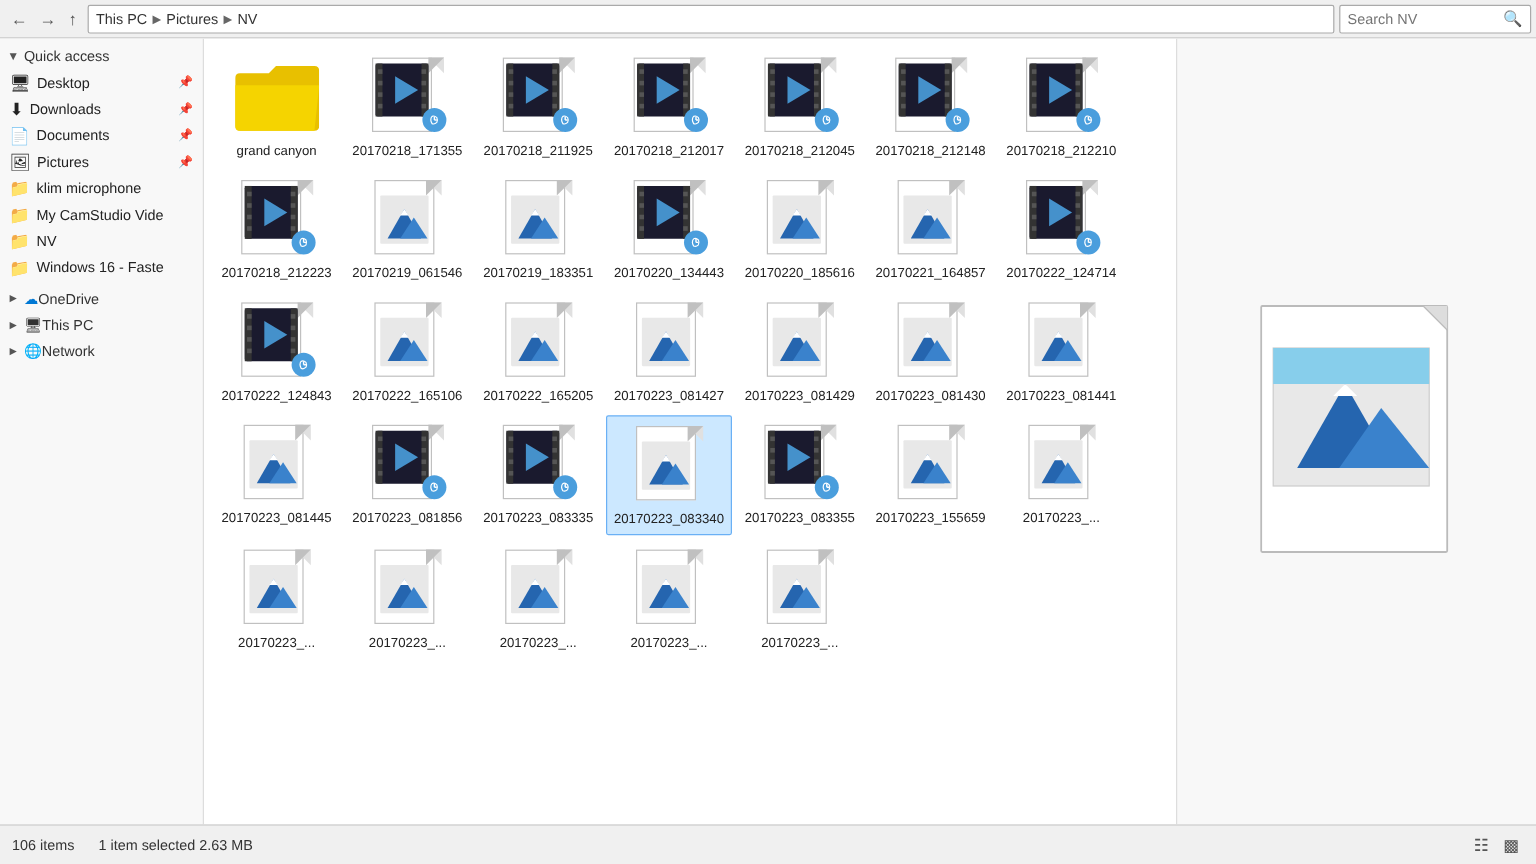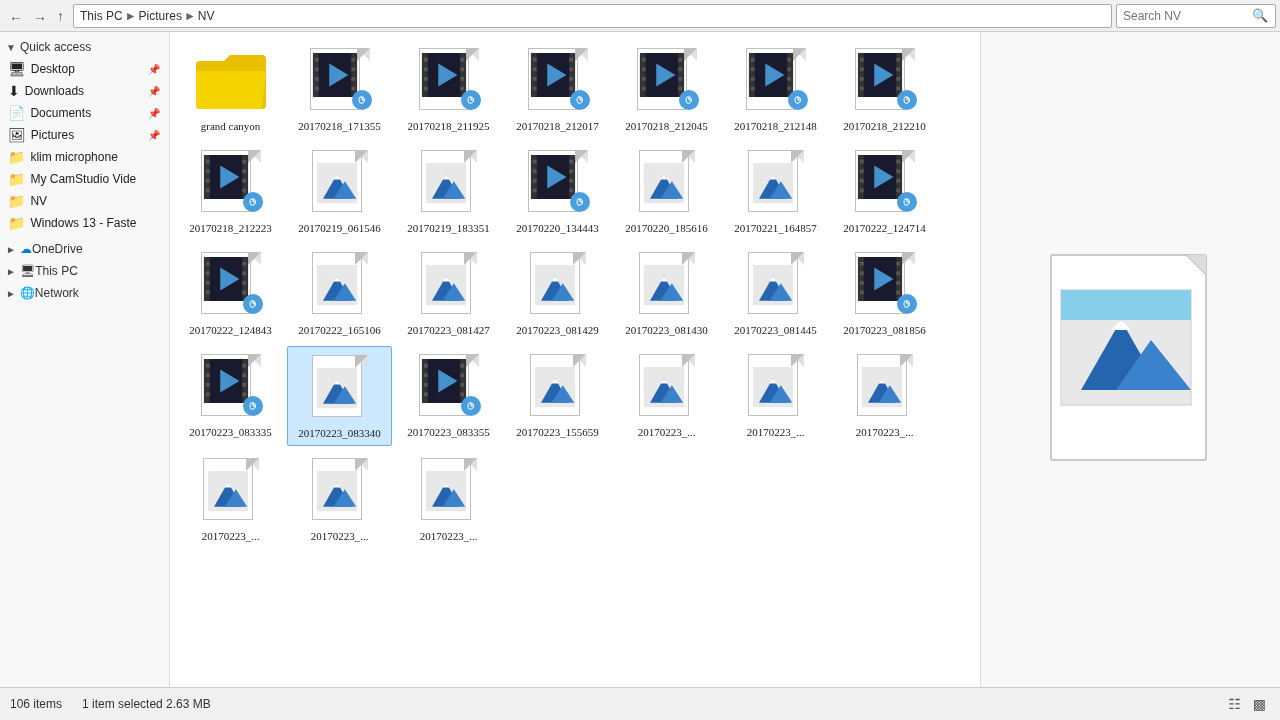--- a/index.html
+++ b/index.html
@@ -24,21 +24,21 @@
     .sidebar-item .icon { margin-right: 5px; font-size: 14px; flex-shrink: 0; }
     .sidebar-item .pin { margin-left: auto; color: #888; font-size: 10px; }
     .sidebar-header { display: flex; align-items: center; padding: 4px 6px; font-size: 12px; color: #333; cursor: pointer; }
     .sidebar-header .arrow { margin-right: 4px; font-size: 10px; color: #555; }
 
     
     .content-area { display: flex; flex: 1; overflow: hidden; }
 
     
     .file-grid-container { flex: 1; overflow-y: auto; padding: 8px; background: #fff; }
-    .file-grid { display: flex; flex-wrap: wrap; align-content: flex-start; gap: 4px; font-family: Liberation Serif, serif; }
+    .file-grid { display: flex; flex-wrap: wrap; align-content: flex-start; gap: 4px; }
     .file-item { display: flex; flex-direction: column; align-items: center; width: 105px; padding: 6px 4px; cursor: pointer; border-radius: 2px; }
     .file-item.selected { background: #cce8ff; border: 1px solid #6ab0f5; }
     .file-icon { width: 72px; height: 72px; display: flex; align-items: center; justify-content: center; position: relative; }
     .file-label { font-size: 11px; text-align: center; color: #222; margin-top: 2px; word-break: break-all; max-width: 100px; }
 
     
     .preview-panel { width: 300px; background: #f8f8f8; border-left: 1px solid #ddd; display: flex; align-items: center; justify-content: center; flex-shrink: 0; }
     .preview-content { display: flex; align-items: center; justify-content: center; width: 100%; height: 100%; }
 
     
@@ -107,21 +107,21 @@
     <div class="sidebar-item">
       <span class="icon" style="color:#e8c000;">📁</span>
       <span>My CamStudio Vide</span>
     </div>
     <div class="sidebar-item">
       <span class="icon" style="color:#e8c000;">📁</span>
       <span>NV</span>
     </div>
     <div class="sidebar-item">
       <span class="icon" style="color:#e8c000;">📁</span>
-      <span>Windows 13 - Faste</span>
+      <span>Windows 16 - Faste</span>
     </div>
     <div class="sidebar-header" style="margin-top:4px;">
       <span class="arrow">►</span>
       <span class="icon" style="color:#0078d4;">☁</span>
       <span>OneDrive</span>
     </div>
     <div class="sidebar-header">
       <span class="arrow">►</span>
       <span class="icon">🖥</span>
       <span>This PC</span>
@@ -584,20 +584,38 @@
       <div style="position:absolute;left:4px;top:12px;width:42px;height:38px;">
         <svg width="42" height="42" viewBox="0 0 48 48">
     <rect x="1" y="1" width="46" height="46" fill="#e8e8e8" rx="1"></rect>
     <polygon points="8,42 24,14 40,42" fill="#2565af"></polygon>
     <polygon points="20,42 33,22 46,42" fill="#3a82cc"></polygon>
     <polygon points="20,20 24,14 28,20" fill="white"></polygon>
   </svg>
       </div>
     </div>
             </div>
+            <div class="file-label">20170222_165205</div>
+          </div>
+          <div class="file-item">
+            <div class="file-icon">
+              <div style="position:relative;width:56px;height:68px;">
+                <div style="position:absolute;left:0;top:0;width:50px;height:62px;background:#fff;border:1px solid #c0c0c0;"></div>
+    <div style="position:absolute;right:0;top:0;width:0;height:0;border-style:solid;border-width:0 13px 13px 0;border-color:transparent #e0e0e0 transparent transparent;"></div>
+    <div style="position:absolute;right:0;top:0;width:0;height:0;border-style:solid;border-width:13px 13px 0 0;border-color:#c0c0c0 transparent transparent transparent;"></div>
+      <div style="position:absolute;left:4px;top:12px;width:42px;height:38px;">
+        <svg width="42" height="42" viewBox="0 0 48 48">
+    <rect x="1" y="1" width="46" height="46" fill="#e8e8e8" rx="1"></rect>
+    <polygon points="8,42 24,14 40,42" fill="#2565af"></polygon>
+    <polygon points="20,42 33,22 46,42" fill="#3a82cc"></polygon>
+    <polygon points="20,20 24,14 28,20" fill="white"></polygon>
+  </svg>
+      </div>
+    </div>
+            </div>
             <div class="file-label">20170223_081427</div>
           </div>
           <div class="file-item">
             <div class="file-icon">
               <div style="position:relative;width:56px;height:68px;">
                 <div style="position:absolute;left:0;top:0;width:50px;height:62px;background:#fff;border:1px solid #c0c0c0;"></div>
     <div style="position:absolute;right:0;top:0;width:0;height:0;border-style:solid;border-width:0 13px 13px 0;border-color:transparent #e0e0e0 transparent transparent;"></div>
     <div style="position:absolute;right:0;top:0;width:0;height:0;border-style:solid;border-width:13px 13px 0 0;border-color:#c0c0c0 transparent transparent transparent;"></div>
       <div style="position:absolute;left:4px;top:12px;width:42px;height:38px;">
         <svg width="42" height="42" viewBox="0 0 48 48">
@@ -621,20 +639,38 @@
         <svg width="42" height="42" viewBox="0 0 48 48">
     <rect x="1" y="1" width="46" height="46" fill="#e8e8e8" rx="1"></rect>
     <polygon points="8,42 24,14 40,42" fill="#2565af"></polygon>
     <polygon points="20,42 33,22 46,42" fill="#3a82cc"></polygon>
     <polygon points="20,20 24,14 28,20" fill="white"></polygon>
   </svg>
       </div>
     </div>
             </div>
             <div class="file-label">20170223_081430</div>
+          </div>
+          <div class="file-item">
+            <div class="file-icon">
+              <div style="position:relative;width:56px;height:68px;">
+                <div style="position:absolute;left:0;top:0;width:50px;height:62px;background:#fff;border:1px solid #c0c0c0;"></div>
+    <div style="position:absolute;right:0;top:0;width:0;height:0;border-style:solid;border-width:0 13px 13px 0;border-color:transparent #e0e0e0 transparent transparent;"></div>
+    <div style="position:absolute;right:0;top:0;width:0;height:0;border-style:solid;border-width:13px 13px 0 0;border-color:#c0c0c0 transparent transparent transparent;"></div>
+      <div style="position:absolute;left:4px;top:12px;width:42px;height:38px;">
+        <svg width="42" height="42" viewBox="0 0 48 48">
+    <rect x="1" y="1" width="46" height="46" fill="#e8e8e8" rx="1"></rect>
+    <polygon points="8,42 24,14 40,42" fill="#2565af"></polygon>
+    <polygon points="20,42 33,22 46,42" fill="#3a82cc"></polygon>
+    <polygon points="20,20 24,14 28,20" fill="white"></polygon>
+  </svg>
+      </div>
+    </div>
+            </div>
+            <div class="file-label">20170223_081441</div>
           </div>
           <div class="file-item">
             <div class="file-icon">
               <div style="position:relative;width:56px;height:68px;">
                 <div style="position:absolute;left:0;top:0;width:50px;height:62px;background:#fff;border:1px solid #c0c0c0;"></div>
     <div style="position:absolute;right:0;top:0;width:0;height:0;border-style:solid;border-width:0 13px 13px 0;border-color:transparent #e0e0e0 transparent transparent;"></div>
     <div style="position:absolute;right:0;top:0;width:0;height:0;border-style:solid;border-width:13px 13px 0 0;border-color:#c0c0c0 transparent transparent transparent;"></div>
       <div style="position:absolute;left:4px;top:12px;width:42px;height:38px;">
         <svg width="42" height="42" viewBox="0 0 48 48">
     <rect x="1" y="1" width="46" height="46" fill="#e8e8e8" rx="1"></rect>

